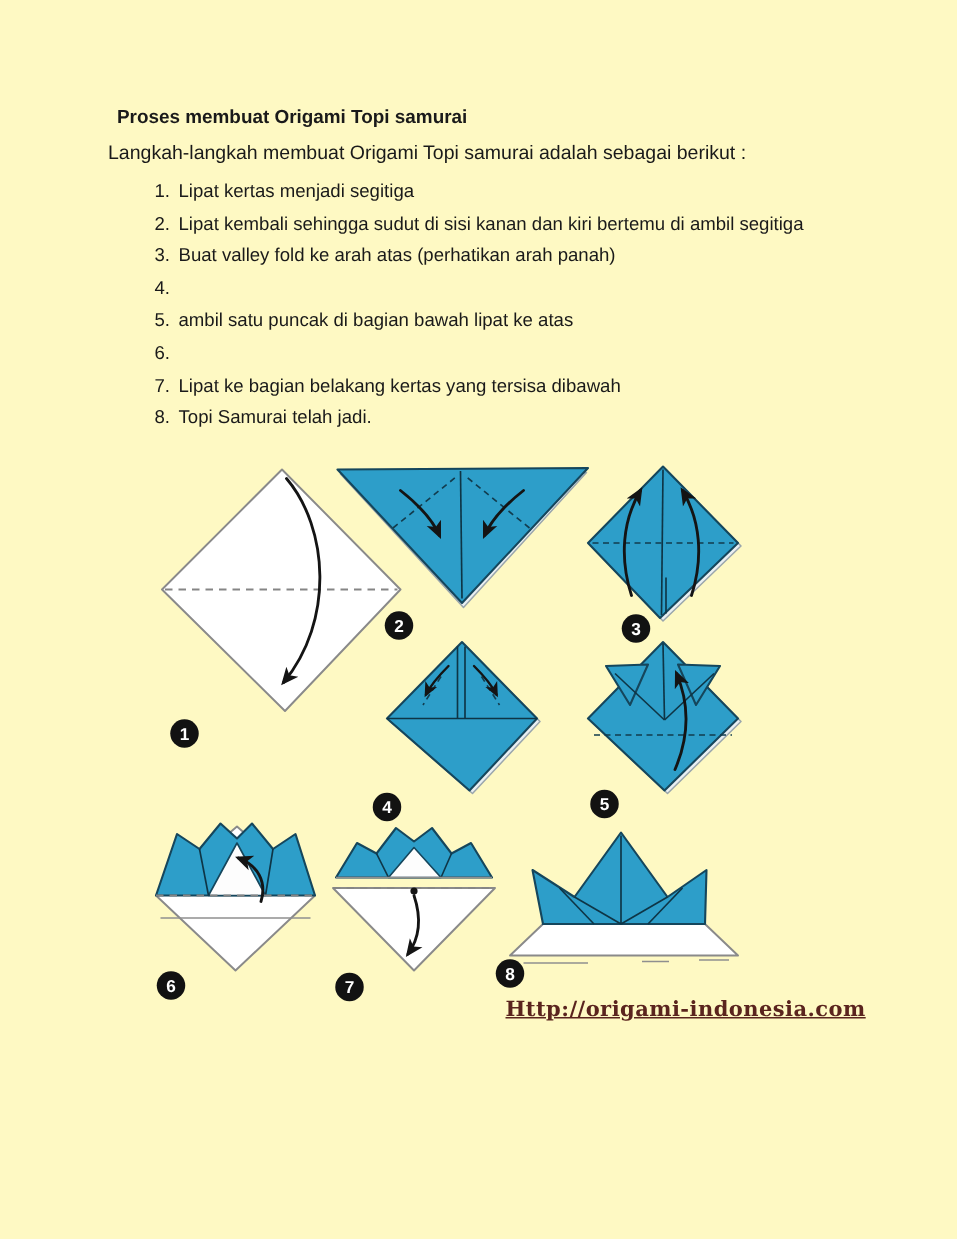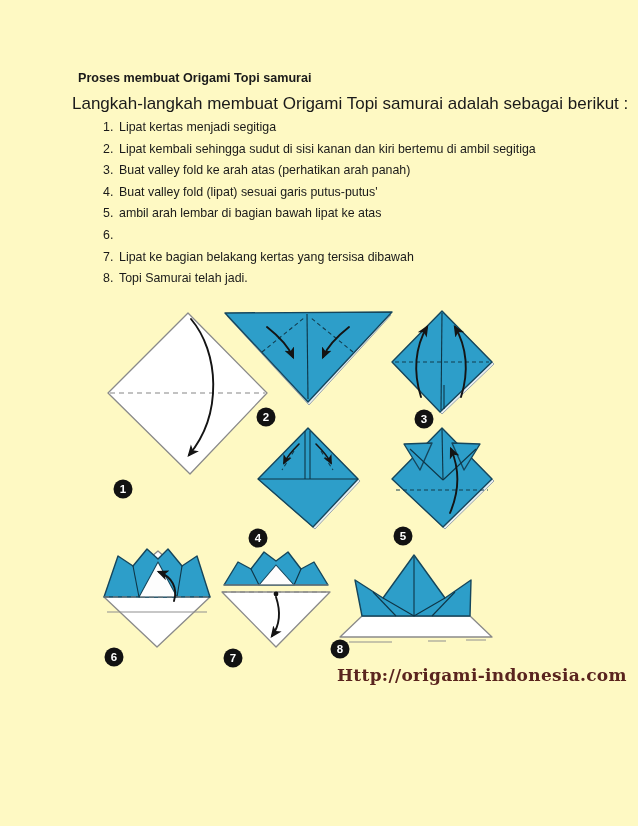--- a/index.html
+++ b/index.html
@@ -1,25 +1,25 @@
 <!DOCTYPE html>
 <html><head>
 <meta charset="utf-8">
 <style>
   html,body{margin:0;padding:0;}
   body{width:638px;height:826px;background:#ffffff;font-family:"Liberation Sans",sans-serif;color:#1a1a1a;position:relative;overflow:hidden;}
   .page{position:absolute;inset:0;background:#fef9c3;}
   .title{position:absolute;left:78px;top:71px;font-size:12.6px;font-weight:700;margin:0;white-space:nowrap;}
-  .intro{position:absolute;left:72px;top:94px;font-size:17px;margin:0;white-space:nowrap;}
+  .intro{position:absolute;left:72px;top:94px;font-size:13px;margin:0;white-space:nowrap;}
   .steps{position:absolute;left:103px;top:119px;display:flex;flex-direction:column;gap:5.4px;font-size:12.4px;line-height:16.2px;}
   .step-row{display:flex;white-space:nowrap;}
   .num{flex:0 0 14px;width:14px;}
   .txt{padding-left:2px;}
   svg.diagram{position:absolute;left:0;top:0;}
-  .watermark{position:absolute;left:337px;top:665px;font-family:"DejaVu Serif",serif;font-weight:700;font-size:17px;color:#5a241e;letter-spacing:0.3px;white-space:nowrap;}
+  .watermark{position:absolute;left:337px;top:665px;font-family:"DejaVu Serif",serif;font-weight:700;font-size:14px;color:#5a241e;letter-spacing:0.3px;white-space:nowrap;text-decoration:underline;}
   
   .paper-white{fill:#ffffff;stroke:#8a8a8a;stroke-width:1.3;stroke-linejoin:round;}
   .paper-blue{fill:#2d9ec9;stroke:#15465c;stroke-width:1.4;stroke-linejoin:round;}
   .paper-under{fill:#e9eff2;stroke:#9aa6ac;stroke-width:1;stroke-linejoin:round;}
   .opening{fill:#fdfdfd;stroke:#15465c;stroke-width:1.1;stroke-linejoin:round;}
   .fold{stroke:#0e3546;stroke-width:1.1;fill:none;}
   .dash-gray{stroke:#858585;stroke-width:1.2;stroke-dasharray:5 4;fill:none;}
   .dash-dark{stroke:#123c4e;stroke-width:1.1;stroke-dasharray:4 3;fill:none;}
   .thin-gray{stroke:#8f8f8f;stroke-width:1;fill:none;}
   .arrow{stroke:#141414;stroke-width:1.9;fill:none;stroke-linecap:round;}
@@ -43,25 +43,24 @@
     <div class="step-row">
         <span class="num">2.</span>
         <span class="txt">Lipat kembali sehingga sudut di sisi kanan dan kiri bertemu di ambil segitiga</span>
       </div>
     <div class="step-row">
         <span class="num">3.</span>
         <span class="txt">Buat valley fold ke arah atas (perhatikan arah panah)</span>
       </div>
     <div class="step-row">
         <span class="num">4.</span>
-        <span class="txt">Buat valley fold (lipat) sesuai garis putus-putus'</span>
       </div>
     <div class="step-row">
         <span class="num">5.</span>
-        <span class="txt">ambil arah lembar di bagian bawah lipat ke atas</span>
+        <span class="txt">ambil satu puncak di bagian bawah lipat ke atas</span>
       </div>
     <div class="step-row">
         <span class="num">6.</span>
       </div>
     <div class="step-row">
         <span class="num">7.</span>
         <span class="txt">Lipat ke bagian belakang kertas yang tersisa dibawah</span>
       </div>
     <div class="step-row">
         <span class="num">8.</span>

